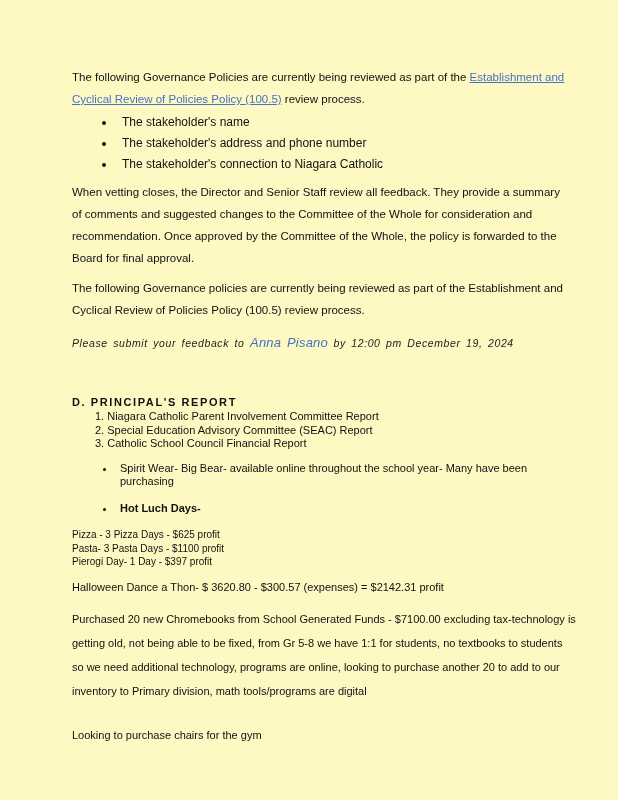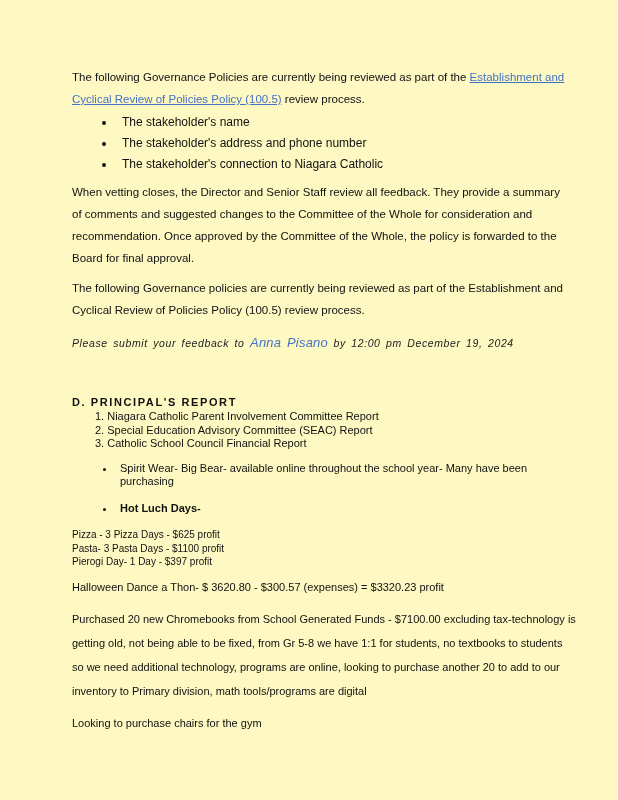--- a/index.html
+++ b/index.html
@@ -57,21 +57,21 @@
   }
   ol.rpt-list{list-style:none;margin:2px 0 0 0;padding-left:23px;}
   ol.rpt-list li{font-size:11px;line-height:13.5px;color:#111;}
   ul.rpt-bullets{list-style:disc;margin:11px 0 0 0;padding-left:44px;}
   ul.rpt-bullets li{font-size:11px;line-height:13.5px;color:#111;padding-left:4px;width:430px;}
   ul.rpt-bullets li + li{margin-top:13px;font-weight:bold;}
   .moneyline{font-size:10px;line-height:13.5px;color:#111;}
   .money-block{margin-top:13px;}
   .halloween{margin-top:12px;font-size:11px;line-height:13.5px;color:#111;}
   .chromebooks{margin-top:13px;font-size:11px;line-height:24px;color:#111;width:505px;}
-  .chairs{margin-top:14px;font-size:11px;line-height:13.5px;color:#111;}
+  .chairs{margin-top:26px;font-size:11px;line-height:13.5px;color:#111;}
 </style>
 </head>
 <body>
 
 <div class="page">
   <div class="content">
 
     <div class="para">
       <span>The following Governance Policies are currently being reviewed as part of the </span><a class="doclink">Establishment and Cyclical Review of Policies Policy (100.5)</a><span>  review process.</span>
     </div>
@@ -103,20 +103,20 @@
       <li>Spirit Wear- Big Bear- available online throughout the school year- Many have been purchasing</li>
       <li>Hot Luch Days-</li>
     </ul>
 
     <div class="money-block">
       <div class="moneyline">Pizza - 3 Pizza Days - $625 profit</div>
       <div class="moneyline">Pasta- 3 Pasta Days - $1100 profit</div>
       <div class="moneyline">Pierogi Day- 1 Day - $397 profit</div>
     </div>
 
-    <div class="halloween">Halloween Dance a Thon- $ 3620.80 - $300.57 (expenses) = $3320.23 profit</div>
+    <div class="halloween">Halloween Dance a Thon- $ 3620.80 - $300.57 (expenses) = $2142.31 profit</div>
 
     <div class="chromebooks">Purchased 20 new Chromebooks from School Generated Funds - $7100.00 excluding tax-technology is getting old, not being able to be fixed, from Gr 5-8 we have 1:1 for students, no textbooks to students so we need additional technology, programs are online, looking to purchase another 20 to add to our inventory to Primary division, math tools/programs are digital</div>
 
     <div class="chairs">Looking to purchase chairs for the gym</div>
 
   </div>
 </div>
 
 </body></html>

